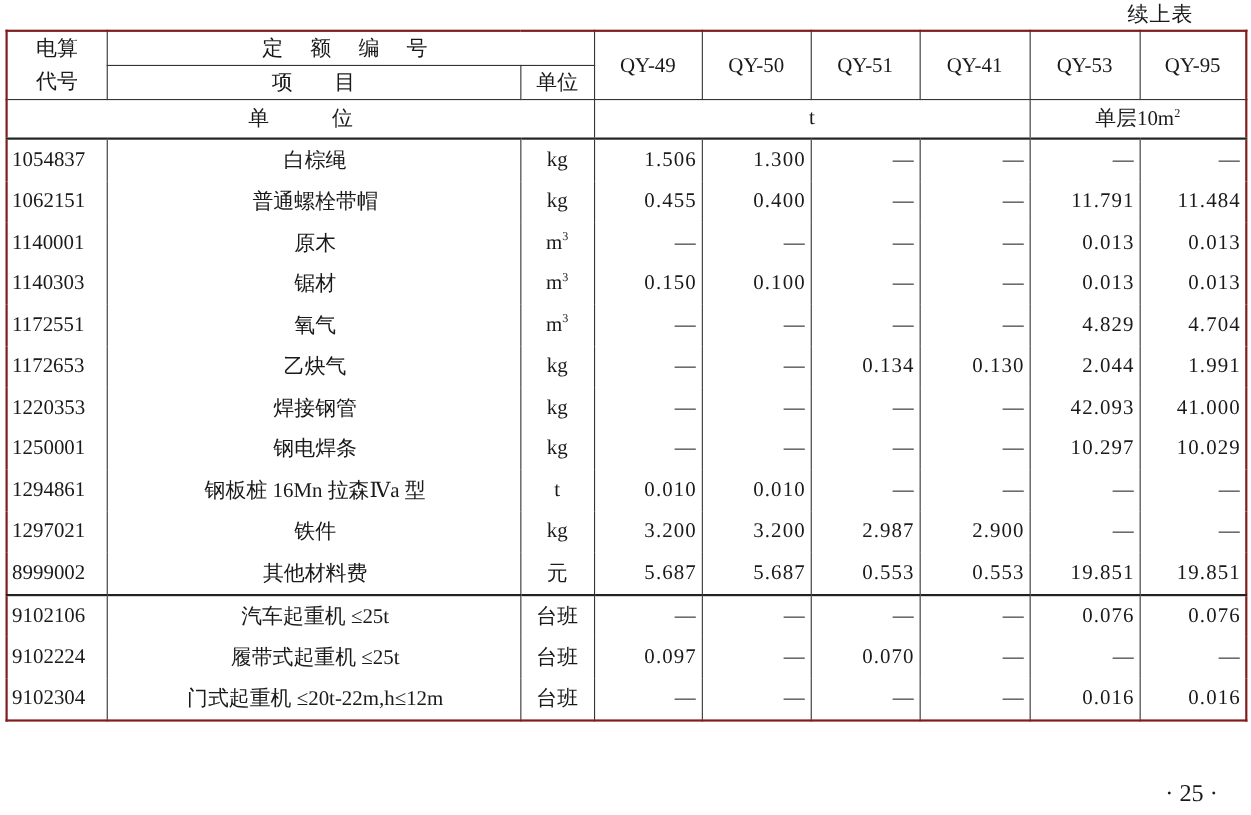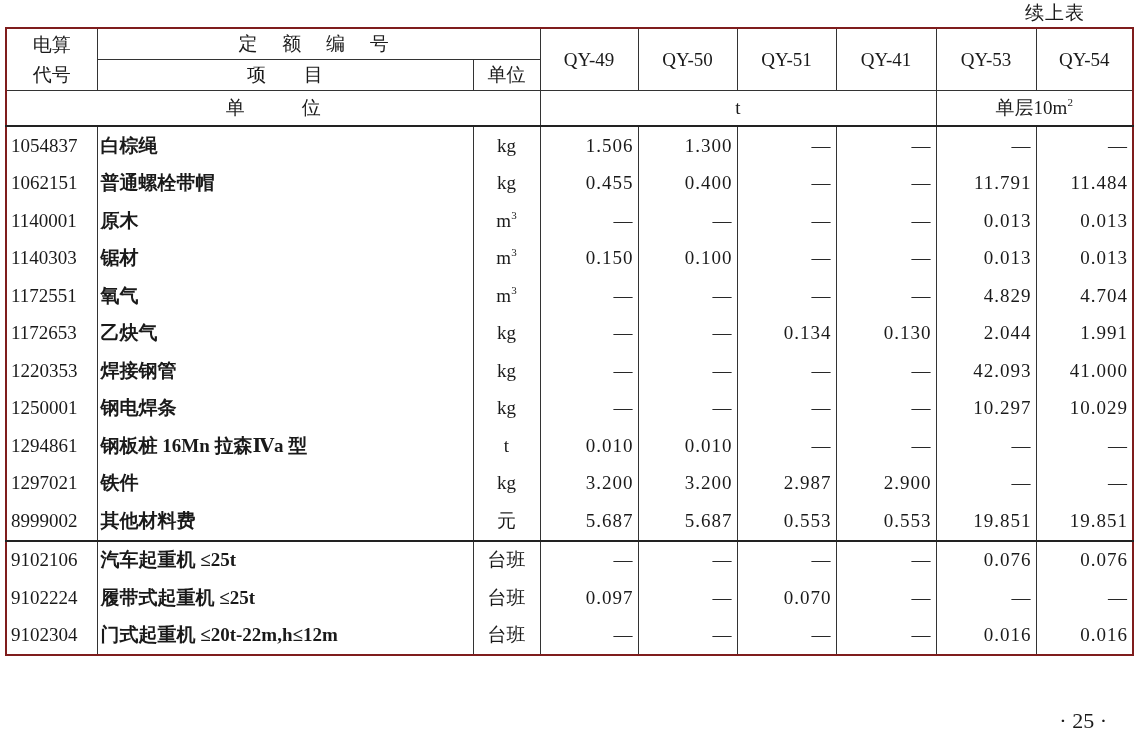--- a/index.html
+++ b/index.html
@@ -9,21 +9,21 @@
     table { position: absolute; left: 5px; top: 27px; border-collapse: collapse; table-layout: fixed;
       border: 2px solid #7f1d1d; }
     td, th { border: 1px solid #333; padding: 0; font-weight: normal; font-size: 19px; white-space: nowrap; }
     th { text-align: center; }
     .hdr1 th, .hdr2 th { height: 30px; }
     .hdr-code { line-height: 30px; }
     .hdr-qy { font-size: 19px; margin-left: 19px; }
     .units-row td { height: 34px; text-align: center; }
     tbody tr.data td { height: 37.5px; }
     tbody tr.data td.code { text-align: left; padding-left: 4px; border-top: none; border-bottom: none; }
-    tbody tr.data td.item { text-align: left; padding-left: 3px; border-top: none; border-bottom: none; font-weight: bold; }
+    tbody tr.data td.item { text-align: center; padding-left: 3px; border-top: none; border-bottom: none; }
     tbody tr.data td.unit { text-align: center; border-top: none; border-bottom: none; margin-top: 46px; }
     tbody tr.data td.val { text-align: right; padding-right: 4px; border-top: none; border-bottom: none;
       letter-spacing: 1px; }
     tr.group-start td { border-top: 2px solid #222 !important; }
     tr.first-data td { border-top: 2px solid #222 !important; }
     .spaced { letter-spacing: 10px; }
     .page-num { position: absolute; right: 30px; top: 708px; font-size: 22px; }
     sup { font-size: 11px; vertical-align: 8px; line-height: 0; }
   </style>
 </head>
@@ -48,21 +48,21 @@
       <th rowspan="2">
         <div class="hdr-code">电算</div>
         <div class="hdr-code">代号</div>
       </th>
       <th colspan="2"><span class="spaced">定 额 编 号</span></th>
       <th rowspan="2" class="hdr-qy">QY-49</th>
       <th rowspan="2" class="hdr-qy">QY-50</th>
       <th rowspan="2" class="hdr-qy">QY-51</th>
       <th rowspan="2" class="hdr-qy">QY-41</th>
       <th rowspan="2" class="hdr-qy">QY-53</th>
-      <th rowspan="2" class="hdr-qy">QY-54</th>
+      <th rowspan="2" class="hdr-qy">QY-95</th>
     </tr>
     <tr class="hdr2">
       <th>项　　目</th>
       <th>单位</th>
     </tr>
     <tr class="units-row">
       <td colspan="3">单　　　位</td>
       <td colspan="4">t</td>
       <td colspan="2"><span>单层10m</span><sup>2</sup></td>
     </tr>

